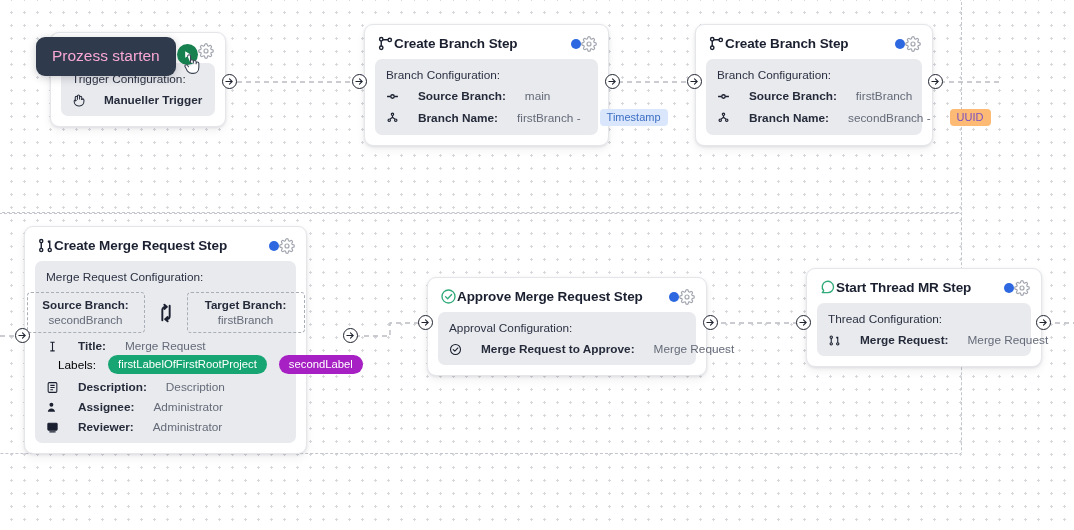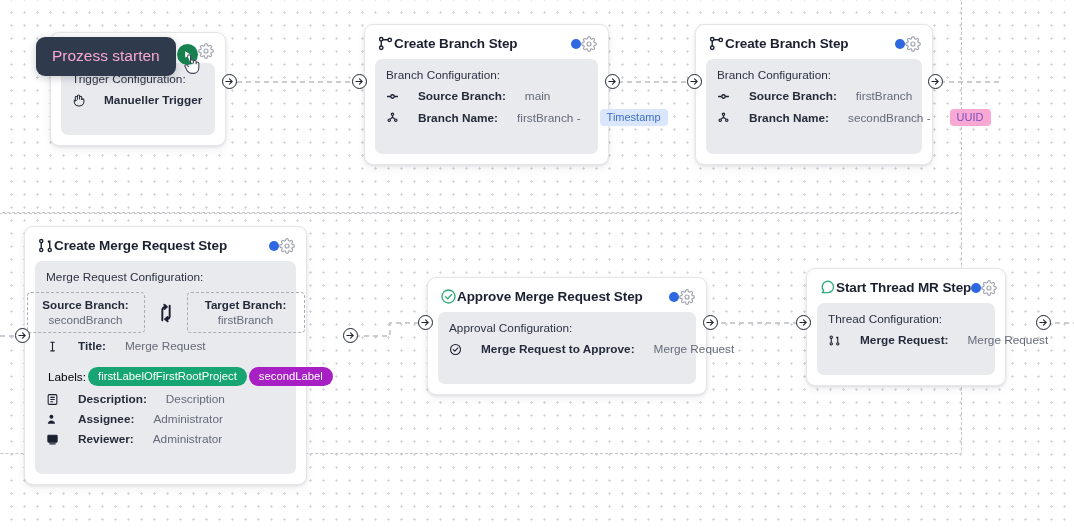--- a/index.html
+++ b/index.html
@@ -63,60 +63,60 @@
   }
   .head-icon { width: 17px; height: 17px; flex: 0 0 17px; display:flex; align-items:center; justify-content:center; }
   .head-spacer { flex: 1 1 auto; }
   .status-dot { width: 10px; height: 10px; border-radius: 50%; background: #2d68e0; flex: 0 0 10px; }
   .gear { width: 16px; height: 16px; flex: 0 0 16px; opacity: .62; }
 
   .node-body {
     margin: 0 10px 10px 10px;
     background: #e9eaee;
     border-radius: 7px;
-    padding: 9px 11px 28px 11px;
+    padding: 9px 11px 9px 11px;
   }
   .cfg-title {
     font-size: 11.8px; color: #2b3142; margin-bottom: 7px; font-weight: normal;
   }
   .row {
     display: flex; align-items: center; gap: 19px;
     font-size: 11.8px; color: #5b6170;
     margin-top: 6px; white-space: nowrap;
   }
   .row .lbl { font-weight: bold; color: #252b3a; }
   .row .val { color: #646a78; }
   .row .mini { width: 13px; height: 13px; flex: 0 0 13px; display: flex; align-items:center; justify-content:center;}
 
   .badge {
     display: inline-block;
     padding: 2px 7px 3px 7px;
     border-radius: 4px;
     font-size: 11px;
   }
   .badge-blue { background: #d9e6fb; color: #3d6fc4; }
-  .badge-purple { background: #f9a8d4; color: #7a4fc0; }
+  .badge-purple { background: #fdba74; color: #7a4fc0; }
 
   
   .branch-boxes { display: flex; align-items: center; justify-content: center; gap: 10px; margin: 8px 0 4px 0; }
   .branch-box {
     border: 1px dashed #a9aeb9;
     border-radius: 4px;
     padding: 5px 12px 6px 12px;
     text-align: center;
     min-width: 92px;
   }
   .branch-box .bb-lbl { font-size: 11.6px; font-weight: bold; color: #252b3a; }
   .branch-box .bb-val { font-size: 11.6px; color: #646a78; margin-top: 2px; }
   .swap-icon { width: 22px; height: 22px; flex: 0 0 22px; }
 
   .pill { display: inline-block; padding: 3px 10px 4px 10px; border-radius: 11px; font-size: 11.3px; color: #ffffff; font-weight: normal; }
   .pill-green { background: #17a673; text-align: center; }
   .pill-purple { background: #a720c4; }
-  .labels-row { display: flex; align-items: center; gap: 2px; margin-top: 14px; font-size: 11.8px; }
+  .labels-row { display: flex; align-items: center; gap: 12px; margin-top: 2px; font-size: 11.8px; }
 
   
   .tooltip {
     position: absolute;
     background: #2f3b4d;
     color: #f9a8d4;
     border-radius: 9px;
     padding: 10px 16px 11px 16px;
     font-size: 15.5px;
     font-weight: normal;
@@ -464,21 +464,21 @@
               <circle cx="12" cy="12" r="9.2"></circle>
               <path d="M7.8 12.2 10.8 15.2 16.4 9.2" stroke-linecap="round" stroke-linejoin="round"></path>
             </svg>
         </span>
         <span class="lbl">Merge Request to Approve:</span>
         <span class="val">Merge Request</span>
       </div>
     </div>
   </div>
 
-  <div class="node" style="left:806px; top:268px; width:200px;">
+  <div class="node" style="left:806px; top:268px; width:236px;">
     <div class="node-head">
       <span class="head-icon">
         <svg viewBox="0 0 24 24" fill="none" stroke="#2faa78" stroke-width="1.9" stroke-linecap="round" stroke-linejoin="round">
             <path d="M20.5 11.2a8 8 0 0 1-8 8H4.6l2-2.5a8 8 0 1 1 13.9-5.5z"></path>
           </svg>
       </span>
       <span class="node-title">Start Thread MR Step</span>
       <div class="head-spacer"></div>
       <span class="status-dot"></span>
       <span class="gear">

